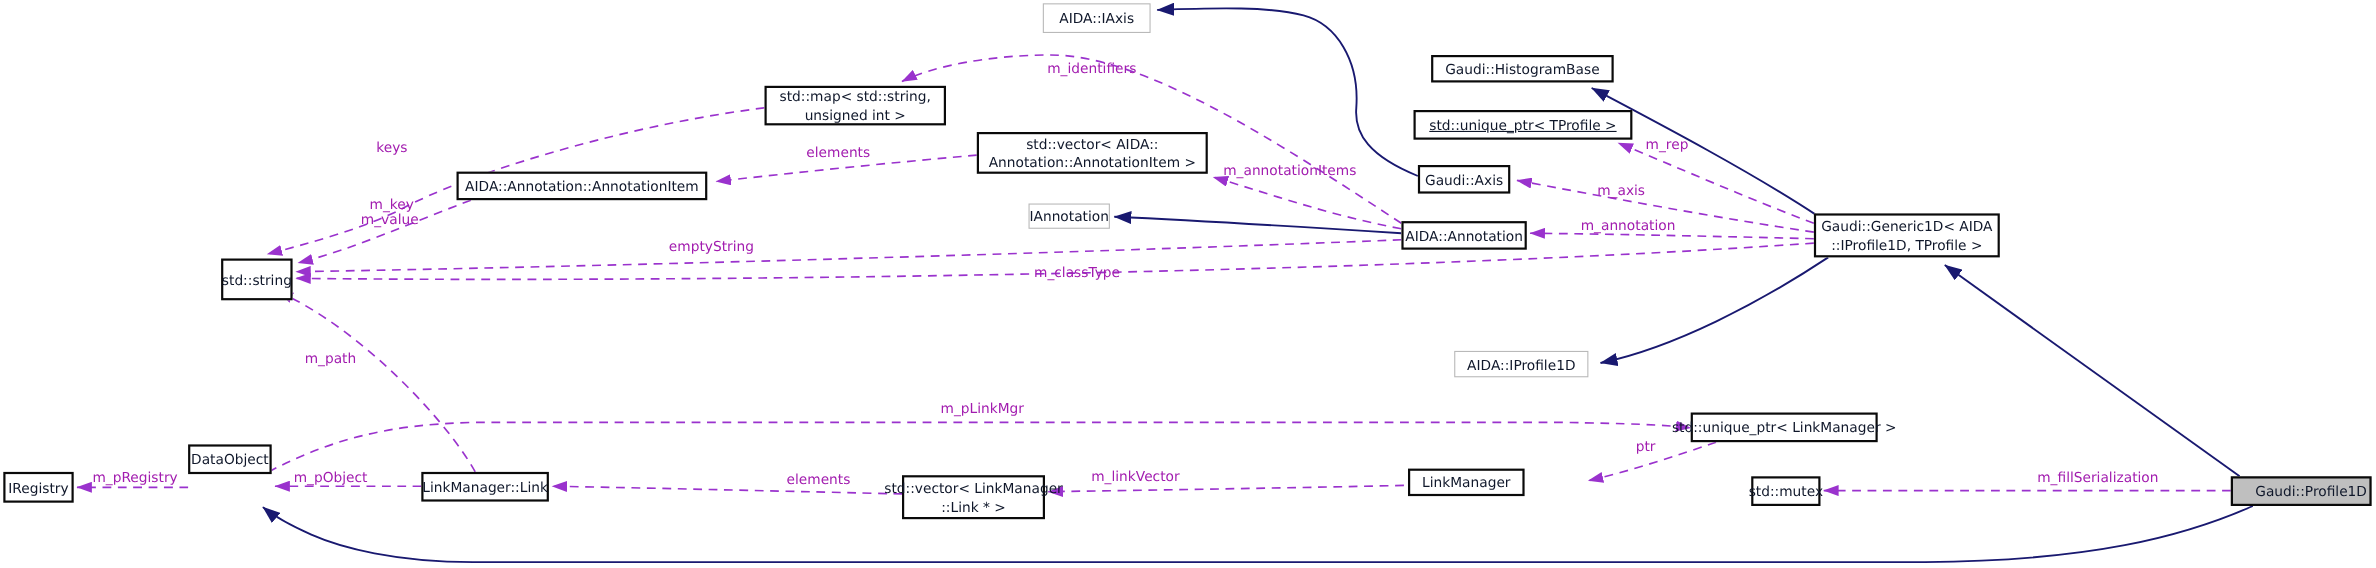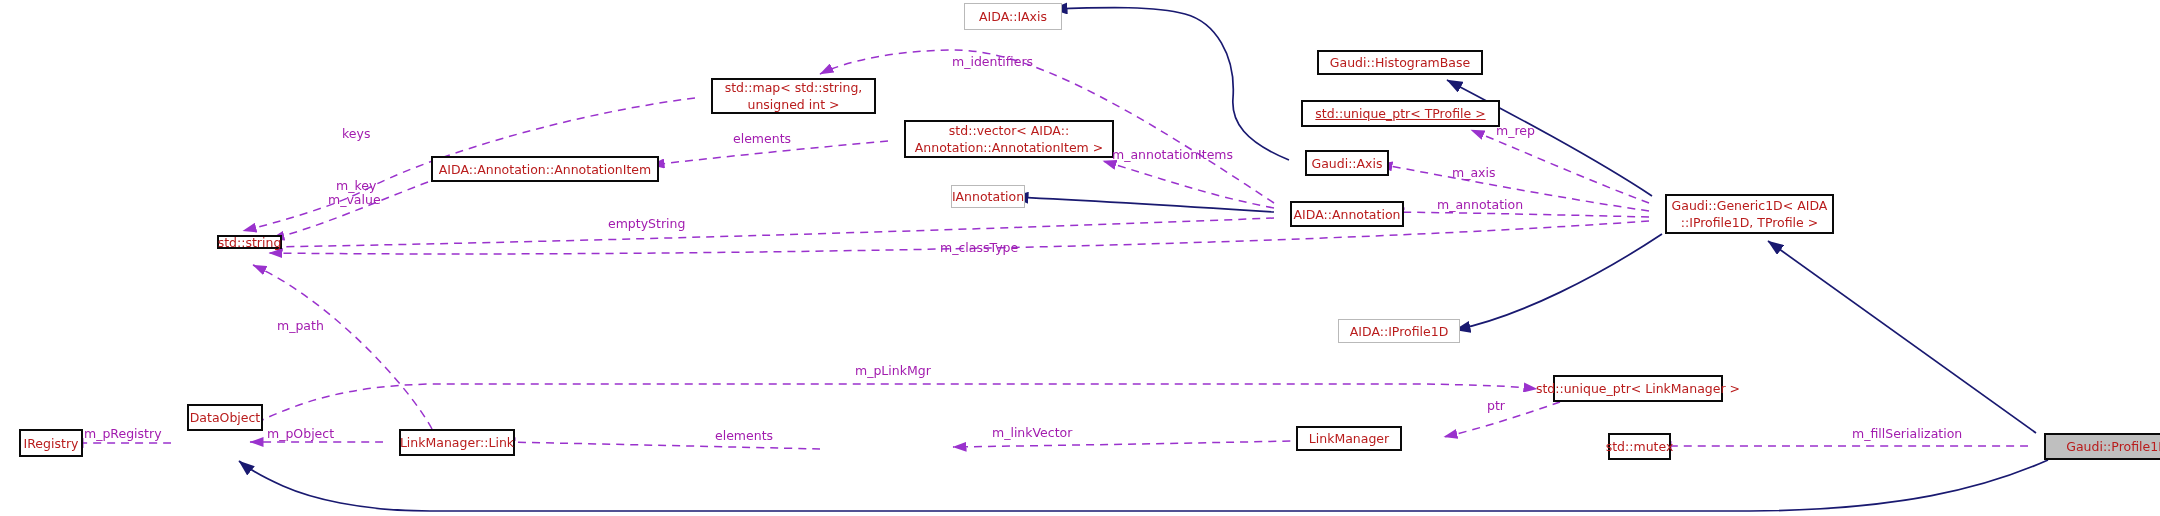--- a/index.html
+++ b/index.html
@@ -16,26 +16,25 @@
     position: absolute;
     display: flex;
     flex-direction: column;
     align-items: center;
     justify-content: center;
     background: #ffffff;
     border: 2px solid #0a0a0a;
     box-sizing: border-box;
     font-size: 12.5px;
     line-height: 17px;
-    color: #b91c1c;
+    color: #0f172a;
     white-space: nowrap;
     text-align: center;
     z-index: 2;
     padding: 0 2px;
-    margin-left: 16px;
   }
   .node.external { border: 1px solid #b9b9b9; }
   .node.current  { background: #bfbfbf; padding-left: 20px; }
   .edge-label {
     position: absolute;
     font-size: 12.5px;
     color: #a21caf;
     white-space: nowrap;
     z-index: 3;
     background: transparent;
@@ -123,40 +122,44 @@
 
   <div class="node" style="left:1274px; top:201px; width:114px; height:26px;">
     <span>AIDA::Annotation</span>
   </div>
 
   <div class="node" style="left:1649px; top:194px; width:169px; height:40px;">
     <span>Gaudi::Generic1D&lt; AIDA</span>
     <span>::IProfile1D, TProfile &gt;</span>
   </div>
 
-  <div class="node" style="left:201px; top:235px; width:65px; height:14px;">
+  <div class="node" style="left:201px; top:235px; width:65px; height:38px;">
     <span>std::string</span>
   </div>
 
   <div class="node external" style="left:1322px; top:319px; width:122px; height:24px;">
     <span>AIDA::IProfile1D</span>
   </div>
 
   <div class="node" style="left:3px; top:429px; width:64px; height:28px;">
     <span>IRegistry</span>
   </div>
 
   <div class="node" style="left:171px; top:404px; width:76px; height:27px;justify-content:center;">
     <span>DataObject</span>
   </div>
 
   <div class="node" style="left:383px; top:429px; width:116px; height:27px;">
     <span>LinkManager::Link</span>
   </div>
 
+  <div class="node" style="left:820px; top:432px; width:130px; height:40px;">
+    <span>std::vector&lt; LinkManager</span>
+    <span>::Link * &gt;</span>
+  </div>
 
   <div class="node" style="left:1280px; top:426px; width:106px; height:25px;text-align:right;">
     <span>LinkManager</span>
   </div>
 
   <div class="node" style="left:1537px; top:375px; width:170px; height:27px;">
     <span>std::unique_ptr&lt; LinkManager &gt;</span>
   </div>
 
   <div class="node" style="left:1592px; top:433px; width:63px; height:27px;">

